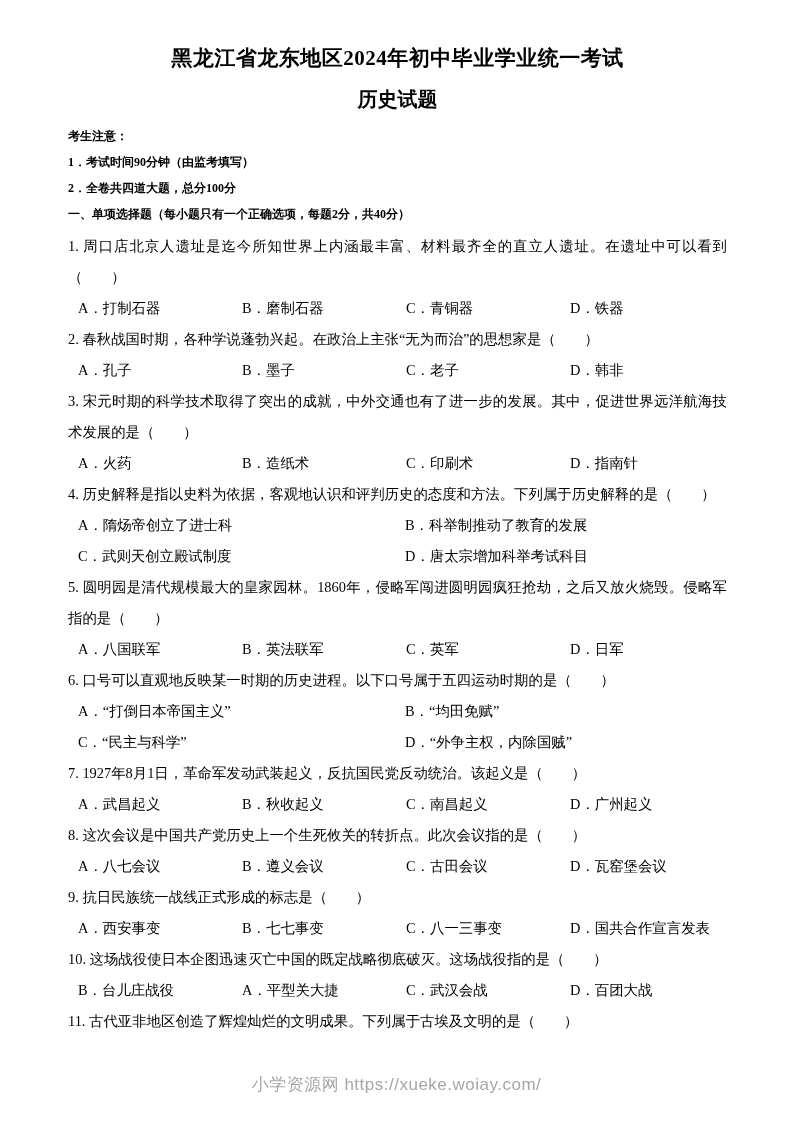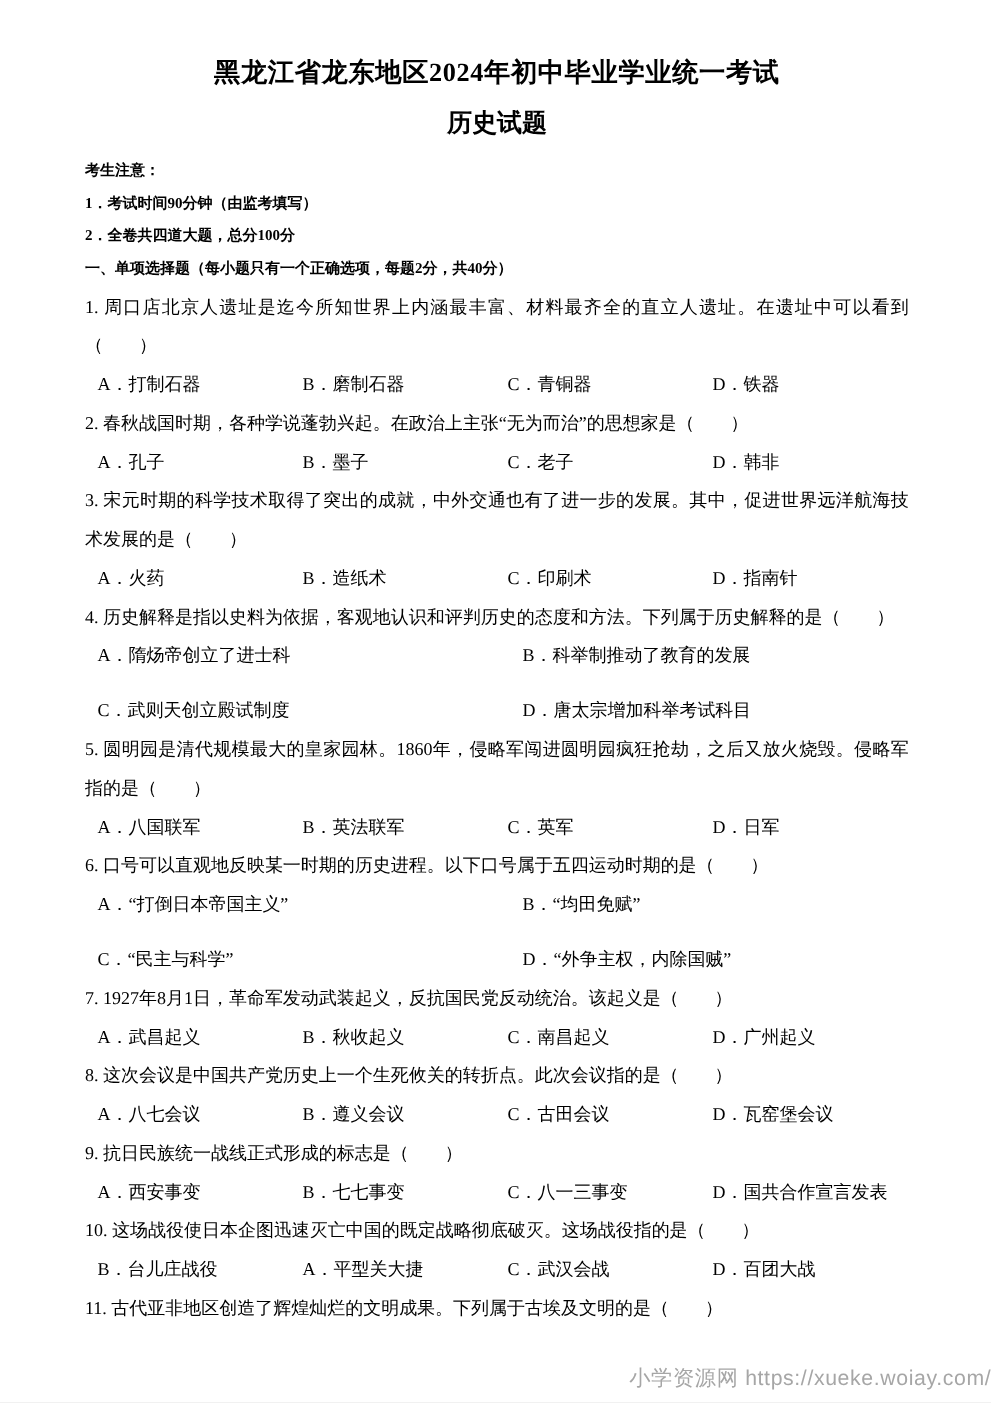--- a/index.html
+++ b/index.html
@@ -45,28 +45,28 @@
   }
   .q-text {
     margin: 0;
     text-align: justify;
   }
   .options {
     display: grid;
     margin-left: 10px;
   }
   .cols-4 { grid-template-columns: 164px 164px 164px 1fr; }
-  .cols-2 { grid-template-columns: 327px 1fr; gap: 13px; }
+  .cols-2 { grid-template-columns: 327px 1fr; }
   .opt { white-space: nowrap; }
   .footer {
     position: absolute;
     left: 0;
-    bottom: 8px;
+    bottom: 26px;
     width: 100%;
-    text-align: right;
+    text-align: center;
     font-family: "Liberation Sans", "DejaVu Sans", sans-serif;
     font-size: 17px;
     color: #a6a6a6;
     letter-spacing: 0.5px;
   }
 </style>
 </head>
 <body>
 
 <div class="page">

